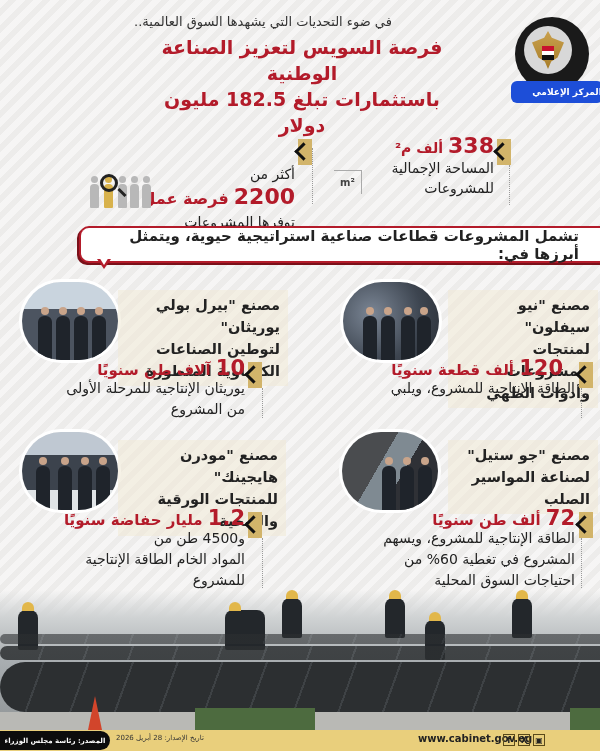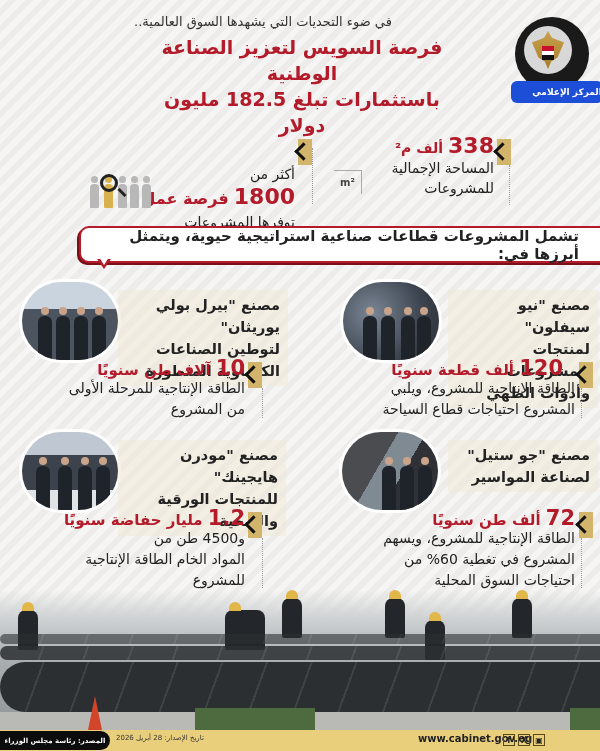--- a/index.html
+++ b/index.html
@@ -192,21 +192,21 @@
   <div class="stat-text">المساحة الإجمالية</div>
   <div class="stat-text">للمشروعات</div>
 </div>
 <div class="m2-box">m²</div>
 <div class="vline" style="left:312px; top:148px; height:56px;"></div>
 
 <div class="chev" style="left:298px; top:139px;"></div>
 <div class="abs" style="left:160px; top:152px; width:135px; text-align:right;margin-top:12px;">
   <div class="stat-text">أكثر من</div>
   <div style="white-space:nowrap; line-height:26px;">
-    <span class="stat-num">1800</span>
+    <span class="stat-num">2200</span>
     <span class="stat-big" style="font-size:16px;">فرصة عمل</span>
   </div>
   <div class="stat-text">توفرها المشروعات</div>
 </div>
 <div class="people">
   <div class="person" style="left:0;"></div>
   <div class="person hi" style="left:14px;"></div>
   <div class="person" style="left:28px;"></div>
   <div class="person" style="left:40px;"></div>
   <div class="person" style="left:52px;"></div>
@@ -230,53 +230,53 @@
   <div>وأدوات الطهي</div>
 </div>
 <div class="chev" style="left:579px; top:362px;"></div>
 <div class="vline" style="left:581px; top:388px; height:30px;"></div>
 <div class="proj-num" style="left:368px; top:356px; width:195px;">
   <span class="n">120</span>
   <span>ألف قطعة سنويًا</span>
 </div>
 <div class="proj-desc" style="left:360px; top:378px; width:215px;">
   <div>الطاقة الإنتاجية للمشروع، ويلبي</div>
-  <div>المشروع احتياجات قطاع السياحة</div>
 </div>
 
 <div class="photo factory2" style="left:22px; top:282px;">
   <div class="fig" style="left:16px;"></div>
     <div class="fig" style="left:34px;"></div>
     <div class="fig" style="left:52px;"></div>
     <div class="fig" style="left:70px;"></div>
 </div>
 <div class="proj-title" style="left:118px; top:290px; width:170px;">
   <div>مصنع "بيرل بولي يوريثان"</div>
   <div>لتوطين الصناعات</div>
   <div>الكيماوية المتطورة</div>
 </div>
 <div class="chev" style="left:248px; top:362px;"></div>
 <div class="vline" style="left:262px; top:388px; height:30px;"></div>
 <div class="proj-num" style="left:60px; top:356px; width:185px;">
   <span class="n">10</span>
   <span>آلاف طن سنويًا</span>
 </div>
 <div class="proj-desc" style="left:40px; top:378px; width:205px;">
-  <div>الطاقة الإنتاجية للمرحلة الأولى</div>
+  <div>يوريثان الإنتاجية للمرحلة الأولى</div>
   <div>من المشروع</div>
 </div>
 
 <div class="photo factory3" style="left:342px; top:432px;">
   <div class="fig" style="left:40px;"></div>
     <div class="fig" style="left:58px;"></div>
     <div class="fig" style="left:76px;"></div>
 </div>
 <div class="proj-title" style="left:448px; top:440px; width:150px;">
   <div>مصنع "جو ستيل"</div>
   <div>لصناعة المواسير</div>
+  <div>الصلب</div>
 </div>
 <div class="chev" style="left:579px; top:512px;"></div>
 <div class="vline" style="left:581px; top:538px; height:50px;"></div>
 <div class="proj-num" style="left:380px; top:506px; width:195px;">
   <span class="n">72</span>
   <span>ألف طن سنويًا</span>
 </div>
 <div class="proj-desc" style="left:355px; top:528px; width:220px;">
   <div>الطاقة الإنتاجية للمشروع، ويسهم</div>
   <div>المشروع في تغطية 60% من</div>

